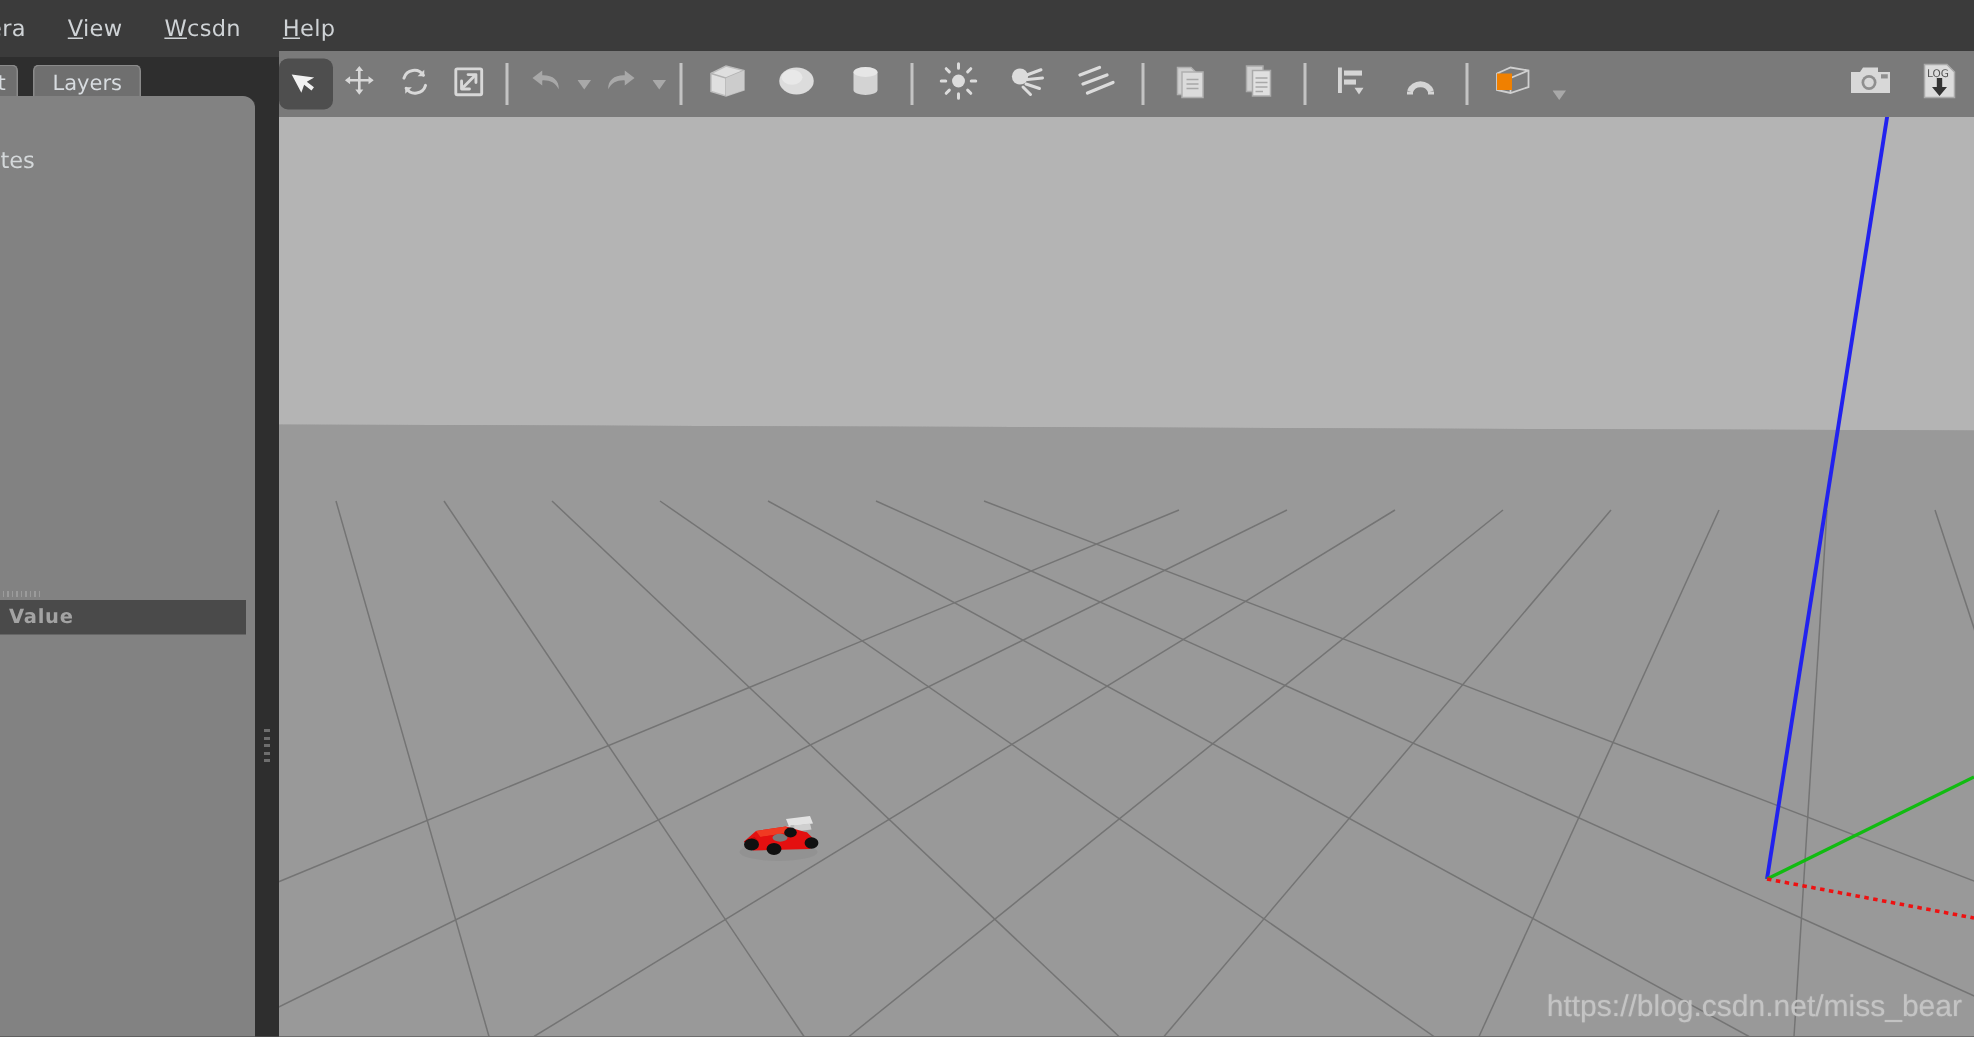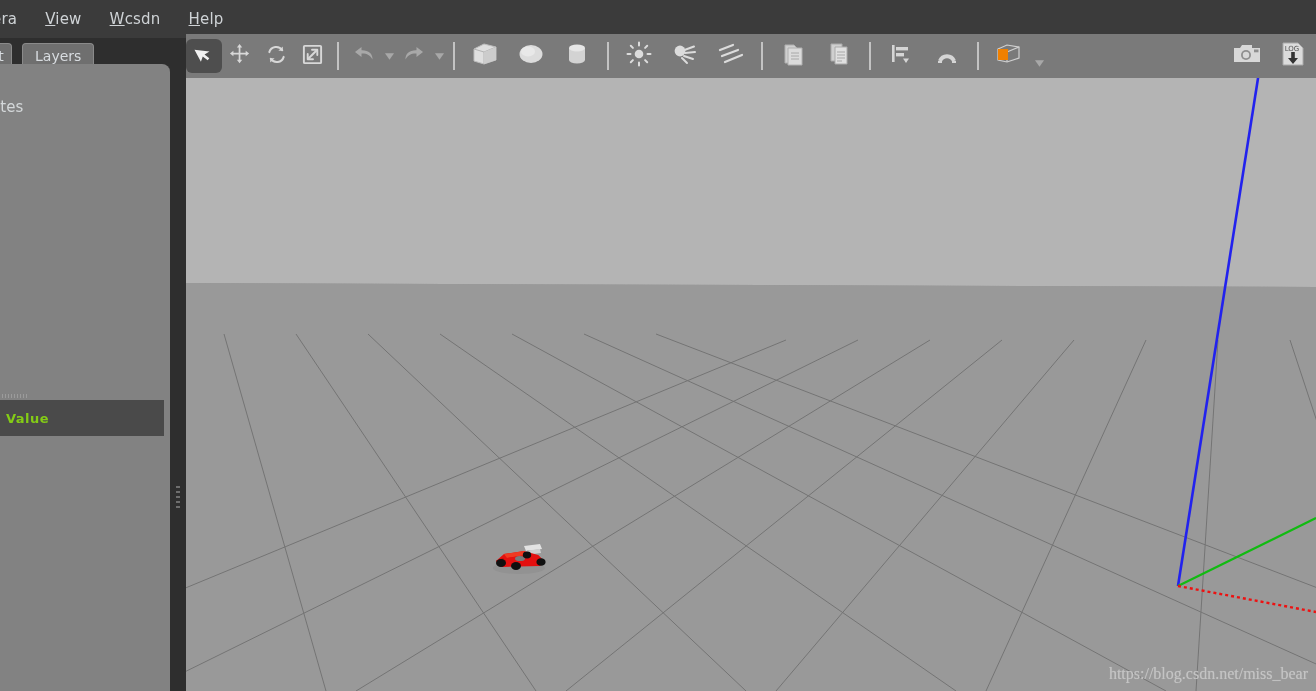--- a/index.html
+++ b/index.html
@@ -69,23 +69,23 @@
   }
   .panel-title {
     position: absolute; left: -38px; top: 34px;
     width: 200px;
     color: #d4d8da;
     font-size: 15px;
     white-space: nowrap;
   }
   .value-header {
     position: absolute; left: 0; top: 336px;
-    width: 164px; height: 36px;
+    width: 164px; height: 23px;
     background: #4a4a4a;
-    color: #84cc16;
+    color: #a3a3a3;
     font-size: 13px; font-weight: bold;
     display: flex; align-items: center;
     padding-left: 6px;
     box-sizing: border-box;
     letter-spacing: .5px;
   }
   .col-grip {
     position: absolute; left: 2px; top: 330px;
     width: 26px; height: 4px;
     background-image: repeating-linear-gradient(to right, #9b9b9b 0 1px, transparent 1px 3px);
@@ -156,22 +156,22 @@
     width: 1130px; height: 408px;
     background: #999999;
   }
   .viewport svg.scene {
     position: absolute; left: 0; top: 0;
     width: 1130px; height: 613px;
   }
   .watermark {
     position: absolute; right: 8px; bottom: 8px;
     color: #c4c4c4;
-    font-size: 16px;
-    font-family: Liberation Serif, serif;
+    font-size: 20px;
+    font-family: Liberation Sans, sans-serif;
     white-space: nowrap;
     pointer-events: none;
     text-shadow: 0 0 1px rgba(255,255,255,.25);
     margin-left: 30px;
   }
 </style>
 </head>
 <body>
 
 <div id="app">

